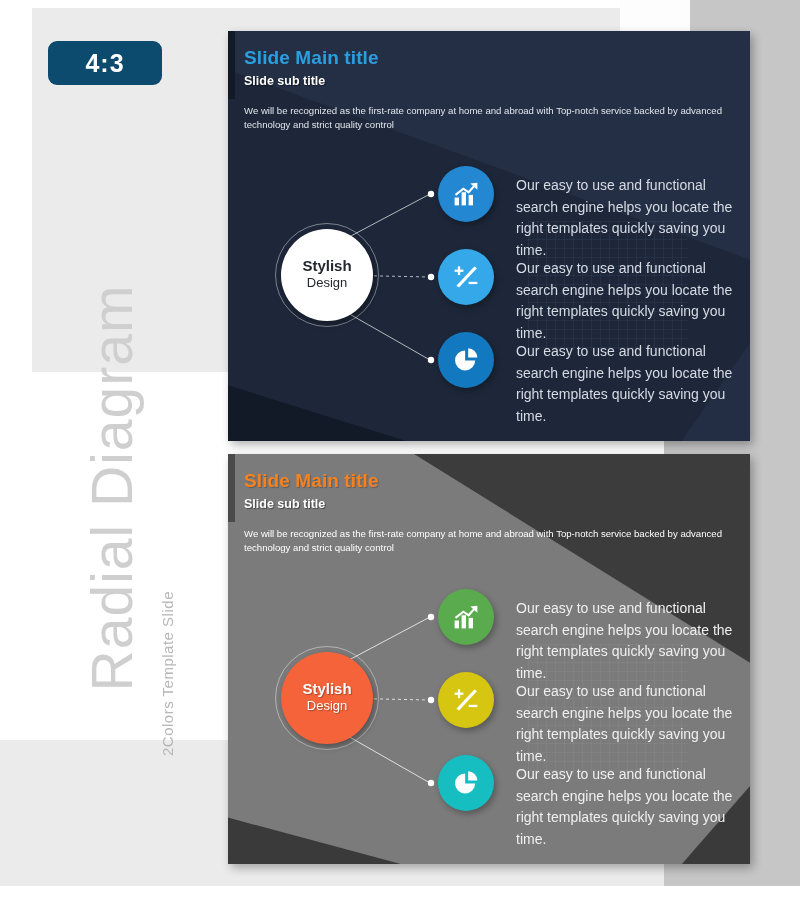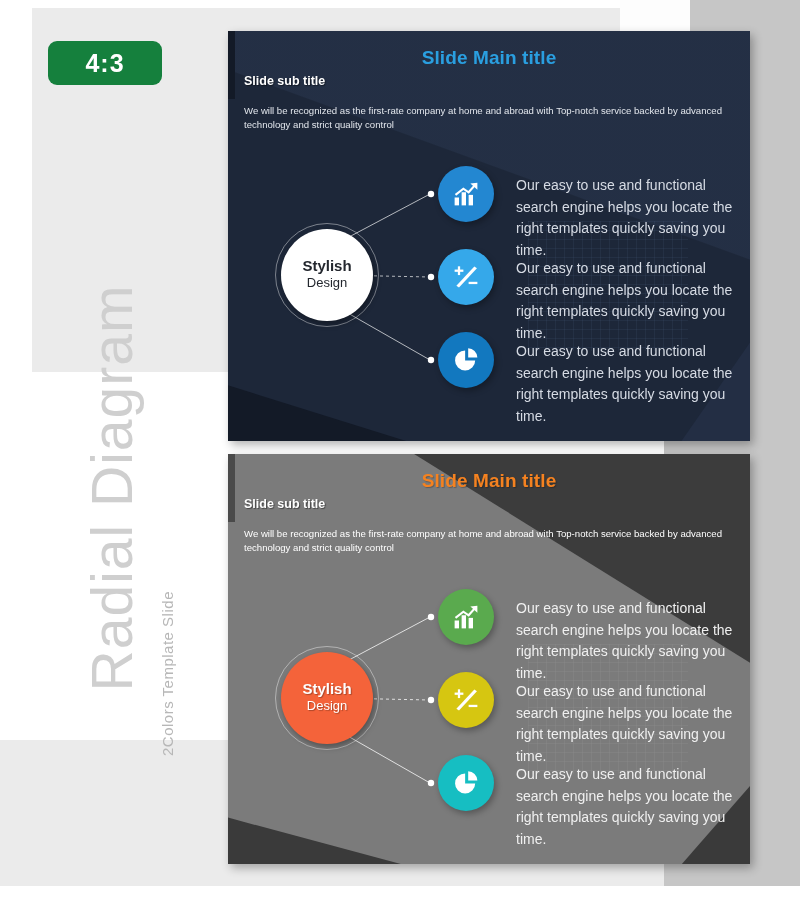--- a/index.html
+++ b/index.html
@@ -24,21 +24,21 @@
   #bg-white-mid     { left: 0;    top: 372px; width: 664px; height: 368px; background: #ffffff; }
   #bg-gray-bottom   { left: 0;    top: 740px; width: 664px; height: 160px; background: #ebebeb; }
   #bg-white-left    { left: 0;    top: 0;   width: 32px;  height: 380px; background: #ffffff; }
   #bg-white-footer  { left: 0;    top: 886px; width: 800px; height: 14px; background: #ffffff; }
 
   
   #ratio-badge {
     position: absolute;
     left: 48px; top: 41px;
     width: 114px; height: 44px;
-    background: #15803d;
+    background: #0c4a6e;
     border-radius: 9px;
     display: flex; align-items: center; justify-content: center;
     color: #ffffff;
     font-size: 25px;
     font-weight: bold;
     letter-spacing: 1px;
   }
 
   
   #side-title {
@@ -110,21 +110,21 @@
       linear-gradient(to bottom, rgba(255,255,255,0.12) 1px, transparent 1px);
     background-size: 9px 9px;
   }
 
   
   .accent-bar { position: absolute; left: 0; top: 0; width: 7px; height: 68px; }
   #dark-accent { background: #131a27; }
   #gray-accent { background: #4a4a4a; }
 
   .slide-header { position: absolute; left: 16px; top: 16px; width: 490px; }
-  .main-title { font-size: 19px; font-weight: bold; letter-spacing: 0.1px; text-align: center; }
+  .main-title { font-size: 19px; font-weight: bold; letter-spacing: 0.1px; }
   .sub-title  { font-size: 12.5px; font-weight: bold; color: #ffffff; margin-top: 5px;
                 text-shadow: 1px 1px 1px rgba(0,0,0,0.45); }
   #dark-main-title { color: #2a9fe0; }
   #gray-main-title { color: #f58220; text-shadow: 1px 1px 1px rgba(0,0,0,0.25); }
 
   .body-text {
     position: absolute; left: 16px; top: 73px; width: 482px;
     color: #e2e6ec; font-size: 9.6px; line-height: 1.45;
   }
   #gray-body-text { color: #ffffff; }

